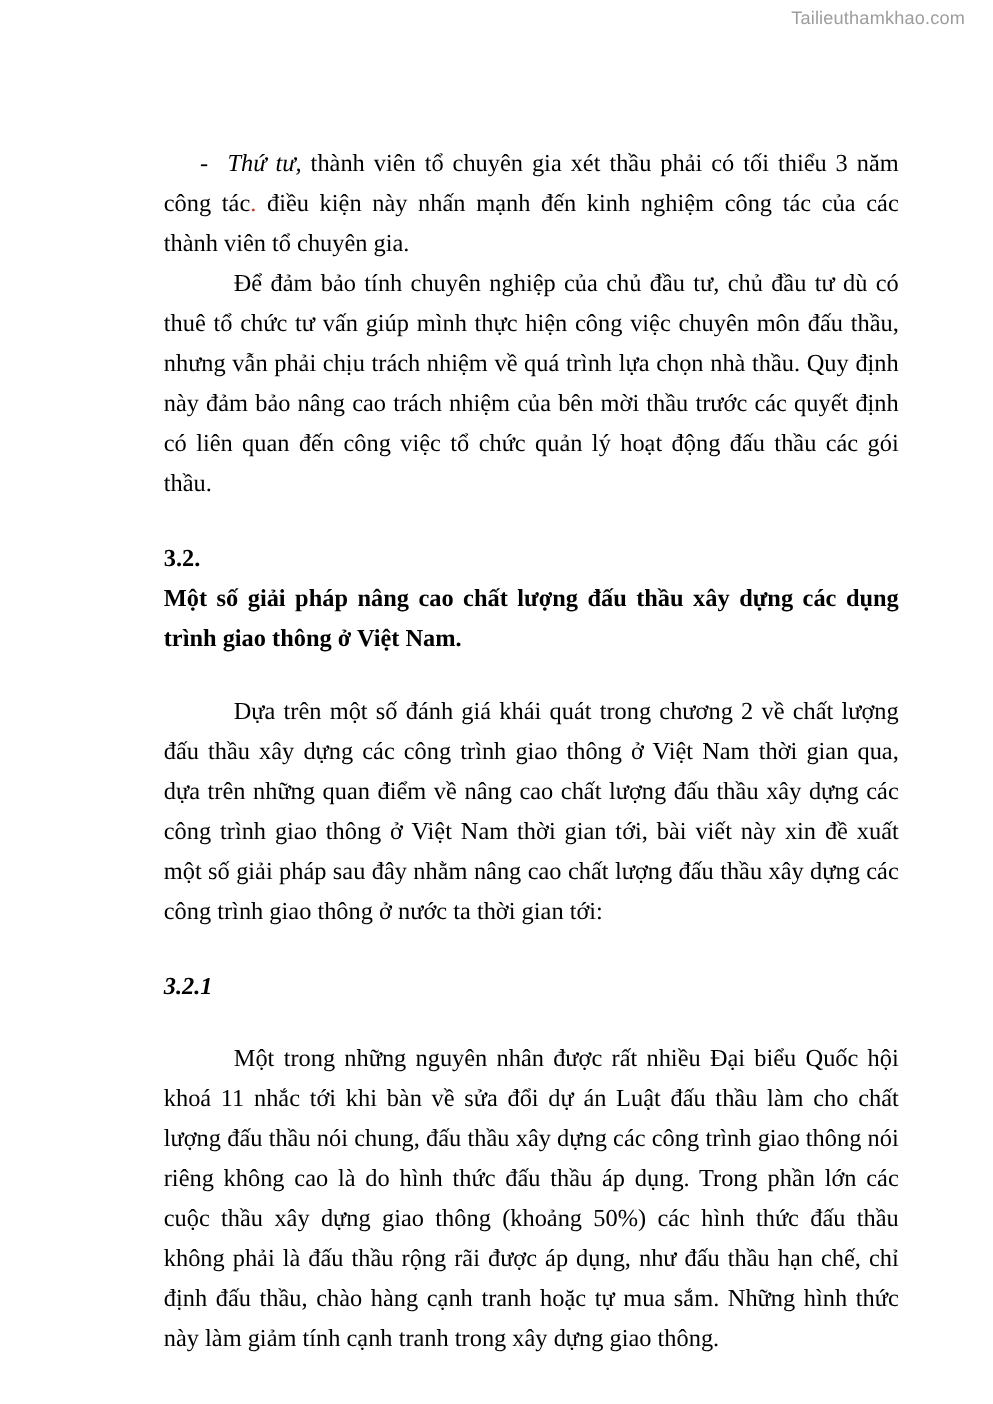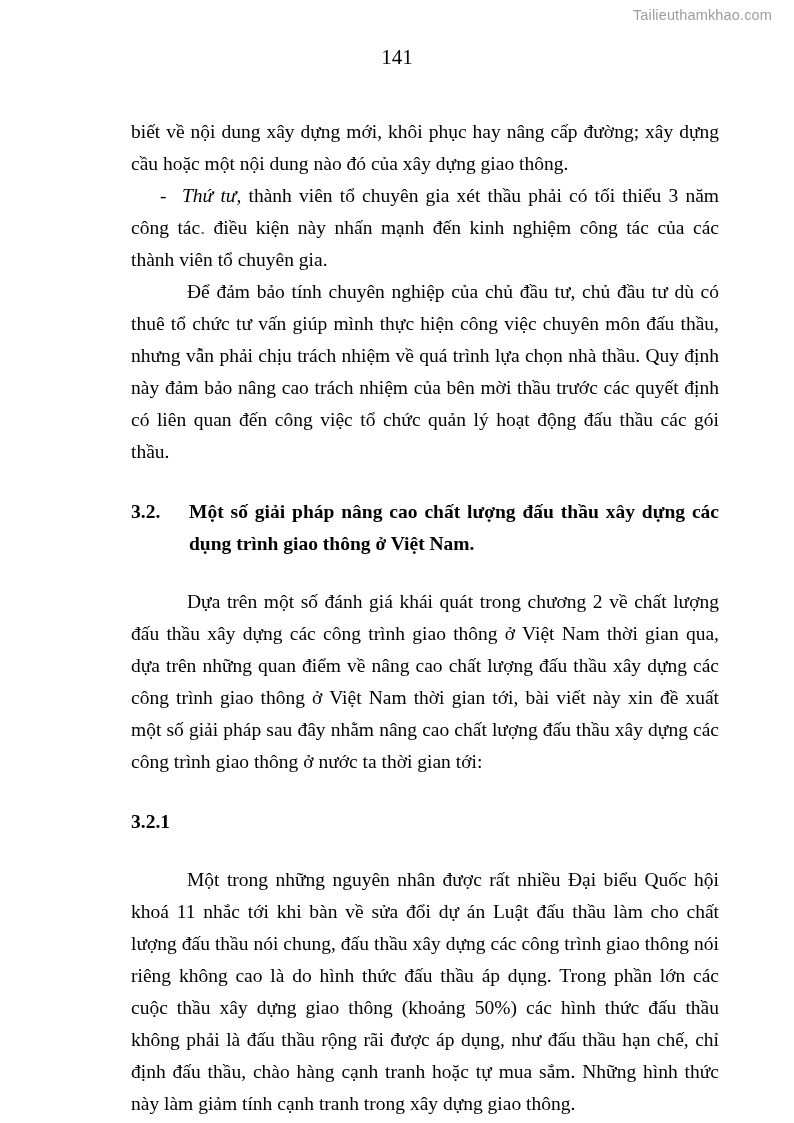--- a/index.html
+++ b/index.html
@@ -90,34 +90,36 @@
 
   .red-dot {
     color: #c0392b;
   }
 
   
   .heading {
     font-weight: bold;
     display: flex;
     align-items: flex-start;
+    flex-direction: column;
   }
   .heading .num {
     flex: 0 0 auto;
     white-space: nowrap;
   }
   .heading .htext {
     flex: 1 1 auto;
     text-align: justify;
   }
   .heading.h32 .num {
     width: 58px;
   }
   .heading.h321 .num {
     width: 64px;
+    font-style: italic;
   }
 
   .sp-before-32 { margin-top: 28px; }
   .sp-before-321 { margin-top: 28px; }
 
   .justify-all {
     text-align: justify;
   }
   .justify-all::after {
     content: "";
@@ -125,25 +127,23 @@
     width: 100%;
   }
 </style>
 </head>
 <body>
 
 <div class="page">
 
   <div class="watermark">Tailieuthamkhao.com</div>
 
-  <div class="page-number">141</div>
 
   <div class="content">
 
-    <p class="body noindent">biết về nội dung xây dựng mới, khôi phục hay nâng cấp đường; xây dựng cầu hoặc một nội dung nào đó của xây dựng giao thông.</p>
 
     <p class="dash-para">
       <span class="dash-marker">-</span><span class="ital">Thứ tư,</span><span> thành viên tổ chuyên gia xét thầu phải có tối thiểu 3 năm công tác</span><span class="red-dot">.</span><span> điều kiện này nhấn mạnh đến kinh nghiệm công tác của các thành viên tổ chuyên gia.</span>
     </p>
 
     <p class="body">Để đảm bảo tính chuyên nghiệp của chủ đầu tư, chủ đầu tư dù có thuê tổ chức tư vấn giúp mình thực hiện công việc chuyên môn đấu thầu, nhưng vẫn phải chịu trách nhiệm về quá trình lựa chọn nhà thầu. Quy định này đảm bảo nâng cao trách nhiệm của bên mời thầu trước các quyết định có liên quan đến công việc tổ chức quản lý hoạt động đấu thầu các gói thầu.</p>
 
     <div class="heading h32 sp-before-32">
       <span class="num">3.2.</span>
       <span class="htext">Một số giải pháp nâng cao chất lượng đấu thầu xây dựng các dụng trình giao thông ở Việt Nam.</span>

